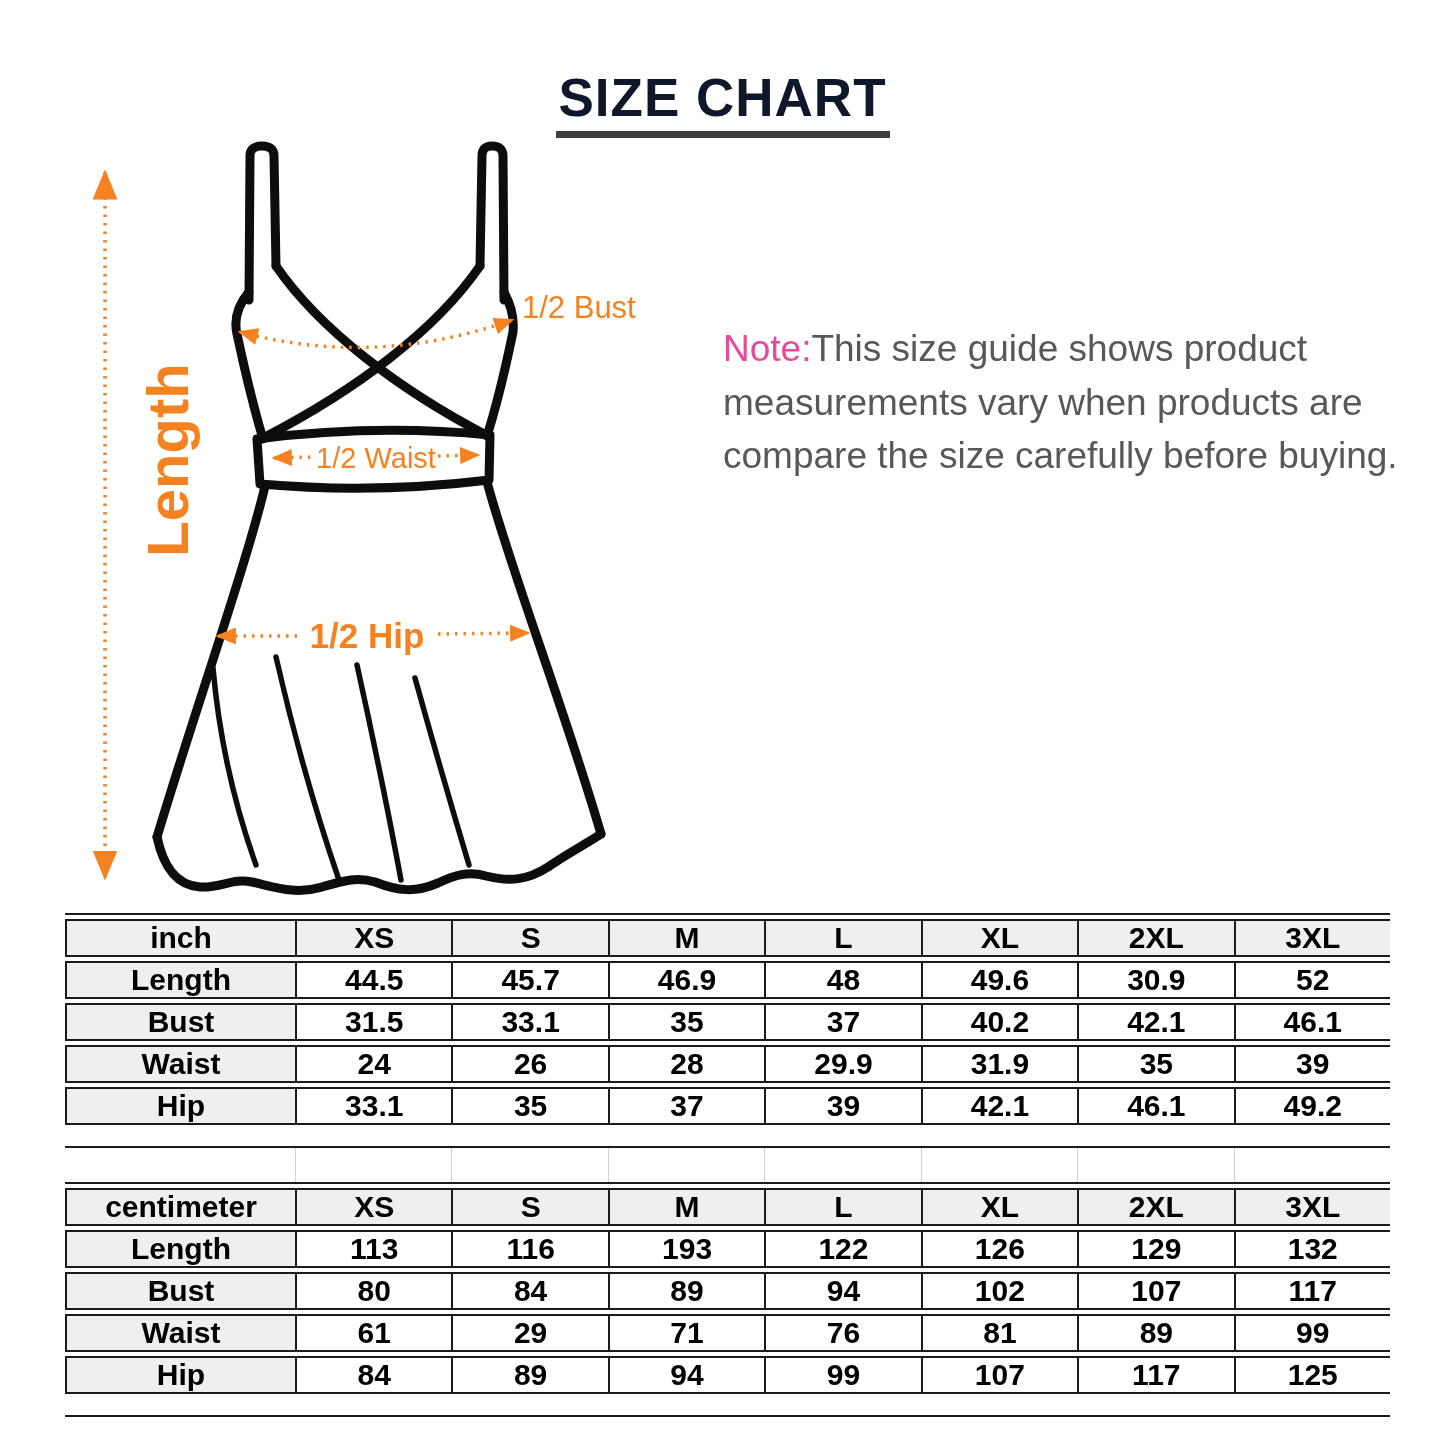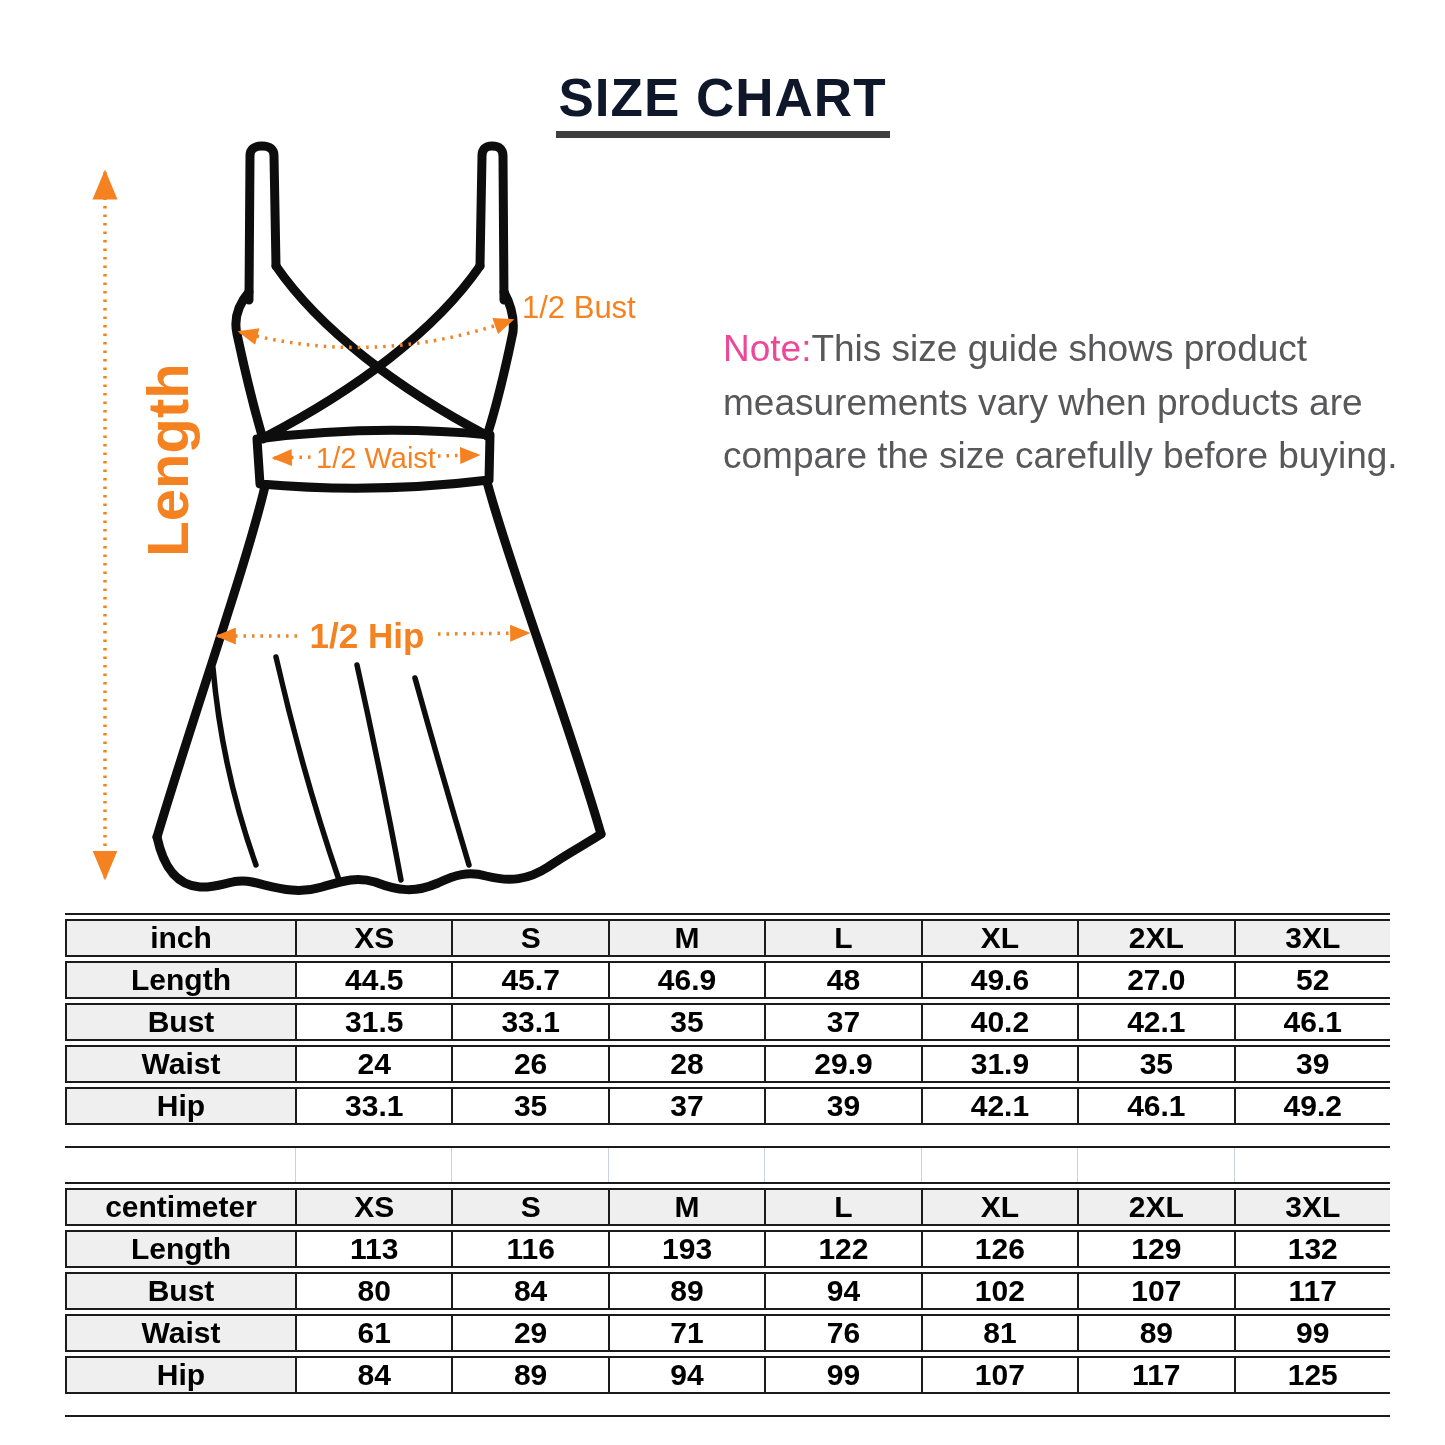--- a/index.html
+++ b/index.html
@@ -176,21 +176,21 @@
       <div class="tc">2XL</div>
       <div class="tc">3XL</div>
     </div>
     <div class="trow">
       <div class="tc tl">Length</div>
       <div class="tc">44.5</div>
       <div class="tc">45.7</div>
       <div class="tc">46.9</div>
       <div class="tc">48</div>
       <div class="tc">49.6</div>
-      <div class="tc">27.0</div>
+      <div class="tc">30.9</div>
       <div class="tc">52</div>
     </div>
     <div class="trow">
       <div class="tc tl">Bust</div>
       <div class="tc">31.5</div>
       <div class="tc">33.1</div>
       <div class="tc">35</div>
       <div class="tc">37</div>
       <div class="tc">40.2</div>
       <div class="tc">42.1</div>

